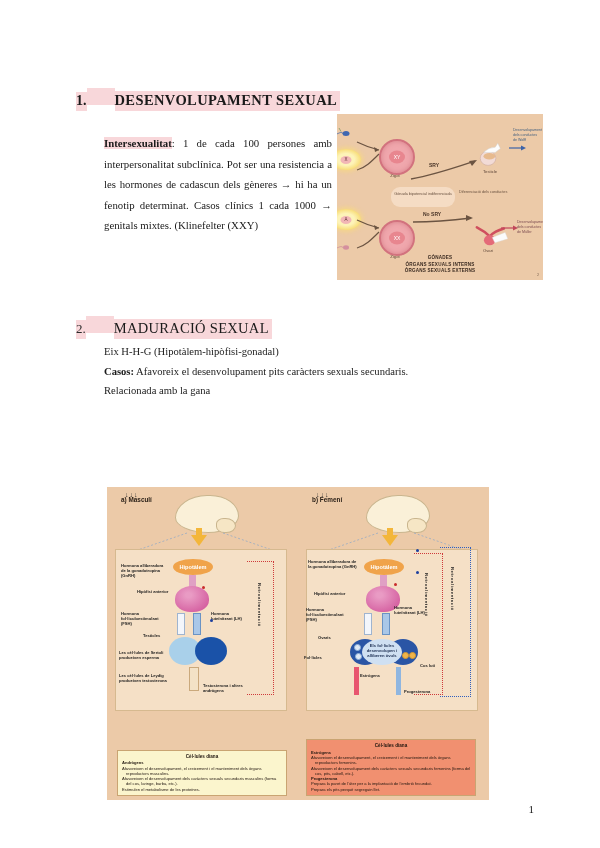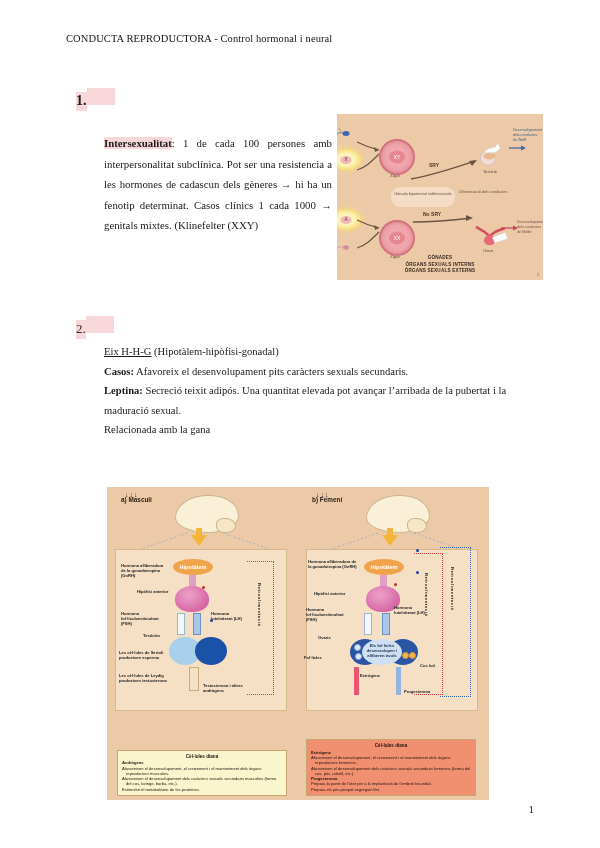--- a/index.html
+++ b/index.html
@@ -99,21 +99,21 @@
   
   .body2 {
     position: absolute;
     left: 104px;
     top: 342px;
     width: 418px;
     font-size: 10.6px;
     line-height: 19.6px;
   }
   .body2 p { margin: 0 0 0 0; }
-  .ul-lead { text-decoration: underline; }
+  .ul-lead { }
   .b { font-weight: bold; }
   
   .fig1 {
     position: absolute;
     left: 337px;
     top: 114px;
     width: 206px;
     height: 166px;
     background: #eccaa8;
     overflow: hidden;
@@ -442,25 +442,25 @@
     bottom: 33px;
     font-size: 11px;
     color: #1a1a1a;
   }
 </style>
 </head>
 <body>
 
 <div class="page">
 
-  <div class="doc-header">CONDUCTA REPRODUCTORA - Control hormonal i neural</div>
 
   <div class="h1-row">
     <span class="h1-num">1.</span>
     <span class="h1-gap"></span>
+    <span class="h1-text">DESENVOLUPAMENT SEXUAL</span>
   </div>
 
   <div class="para1">
     <span class="hl-bold">Intersexualitat</span><span>: 1 de cada 100 persones amb interpersonalitat subclínica. Pot ser una resistencia a les hormones de cadascun dels gèneres → hi ha un fenotip determinat. Casos clínics 1 cada 1000 → genitals mixtes. (Klinefelter (XXY)</span>
   </div>
 
   <div class="fig1">
 
     <svg class="sperm" style="left:-4px; top:14px;" viewBox="0 0 36 18">
       <ellipse cx="26" cy="11" rx="7" ry="5" fill="#3f67b0"></ellipse>
@@ -548,26 +548,26 @@
       <div>GÒNADES</div>
       <div>ÒRGANS SEXUALS INTERNS</div>
       <div>ÒRGANS SEXUALS EXTERNS</div>
     </div>
     <div class="pgnum">2</div>
   </div>
 
   <div class="h2-row">
     <span class="h2-num">2.</span>
     <span class="h2-gap"></span>
+    <span class="h2-text">MADURACIÓ SEXUAL</span>
   </div>
 
   <div class="body2">
     <p><span class="ul-lead">Eix H-H-G</span><span> (Hipotàlem-hipòfisi-gonadal)</span></p>
     <p><span class="b">Casos:</span><span> Afavoreix el desenvolupament pits caràcters sexuals secundaris.</span></p>
-    <p><span class="b">Leptina:</span><span> Secreció teixit adipós. Una quantitat elevada pot avançar l’arribada de la pubertat i la maduració sexual.</span></p>
     <p>Relacionada amb la gana</p>
   </div>
 
   <div class="fig2">
 
     <div class="half left">
       <div class="panel-title">a) Masculí</div>
 
       <div class="brain">
         <div class="stem"></div>

